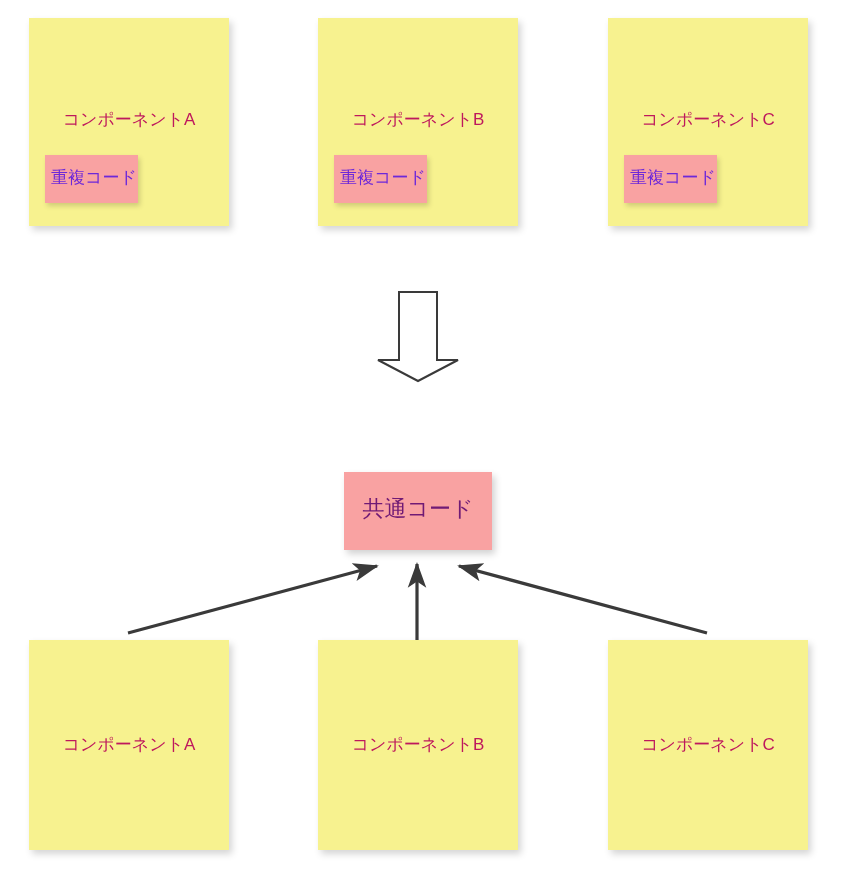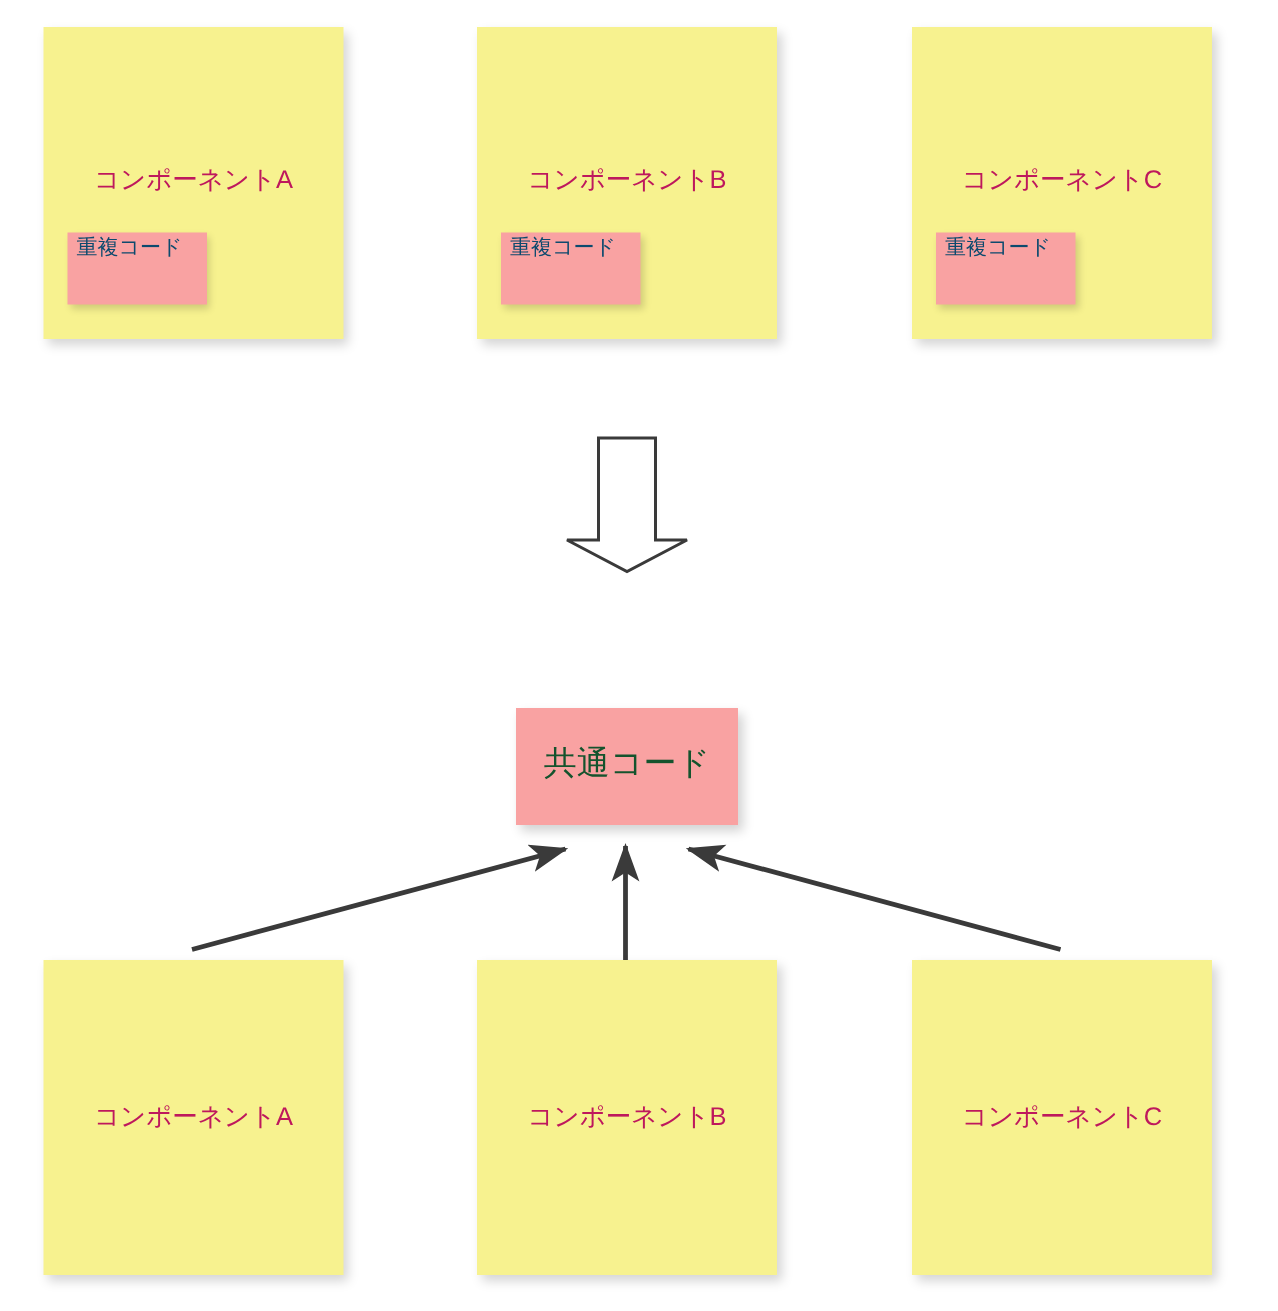--- a/index.html
+++ b/index.html
@@ -56,23 +56,23 @@
     top: 137px;
     width: 93px;
     height: 48px;
     background: #f9a2a2;
     box-shadow: 2px 3px 5px rgba(0,0,0,0.16);
     box-sizing: border-box;
   }
   .dup-label {
     position: absolute;
     left: 6px;
-    top: 2px;
-    color: #0c4a6e;
-    font-size: 14px;
+    top: 14px;
+    color: #6d28d9;
+    font-size: 17px;
     line-height: 1;
     white-space: nowrap;
   }
 
   
   .common-box {
     position: absolute;
     left: 344px;
     top: 472px;
     width: 148px;
@@ -80,21 +80,21 @@
     background: #f9a2a2;
     box-shadow: 3px 4px 7px rgba(0,0,0,0.18);
     box-sizing: border-box;
   }
   .common-label {
     position: absolute;
     left: 0;
     right: 0;
     top: 26px;
     text-align: center;
-    color: #14532d;
+    color: #701a75;
     font-size: 22px;
     line-height: 1;
     white-space: nowrap;
   }
 
   
   .vec {
     position: absolute;
     left: 0;
     top: 0;

